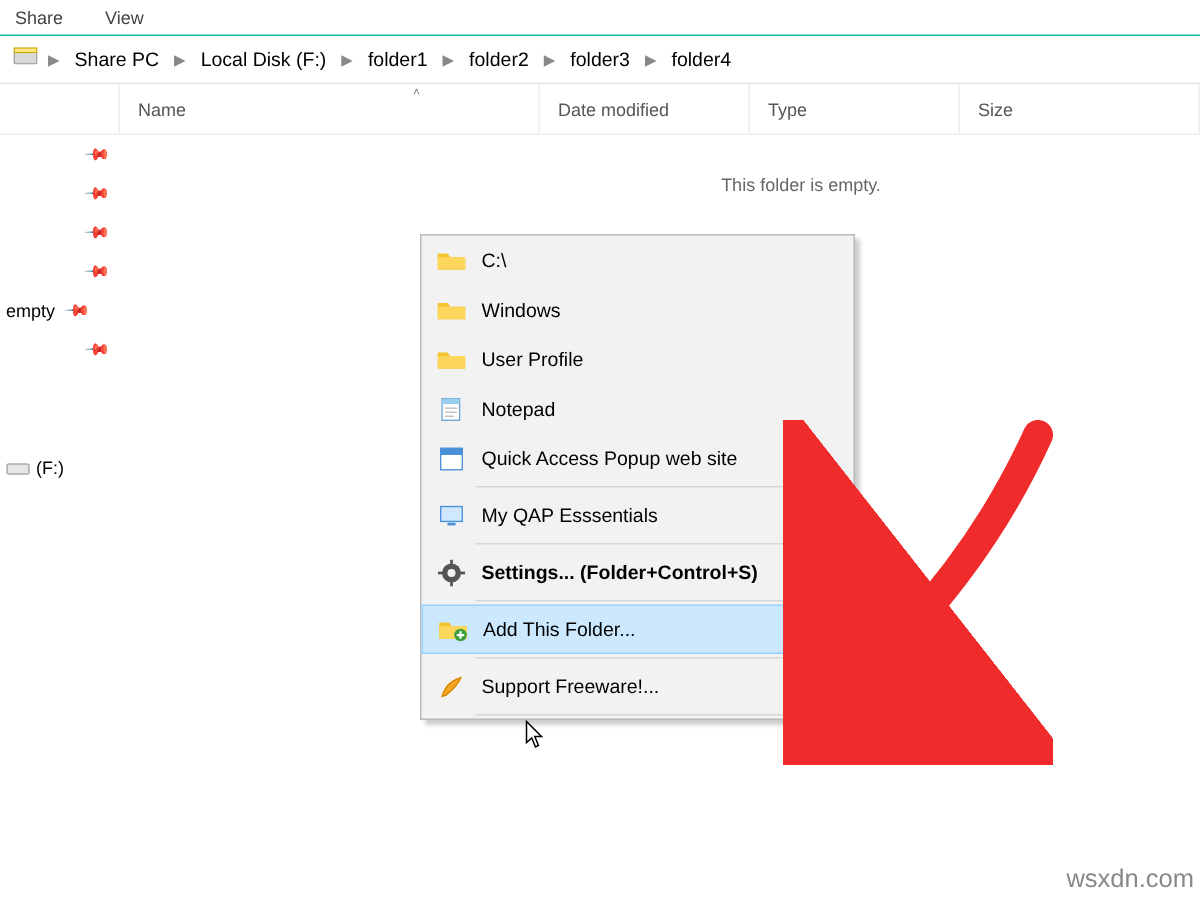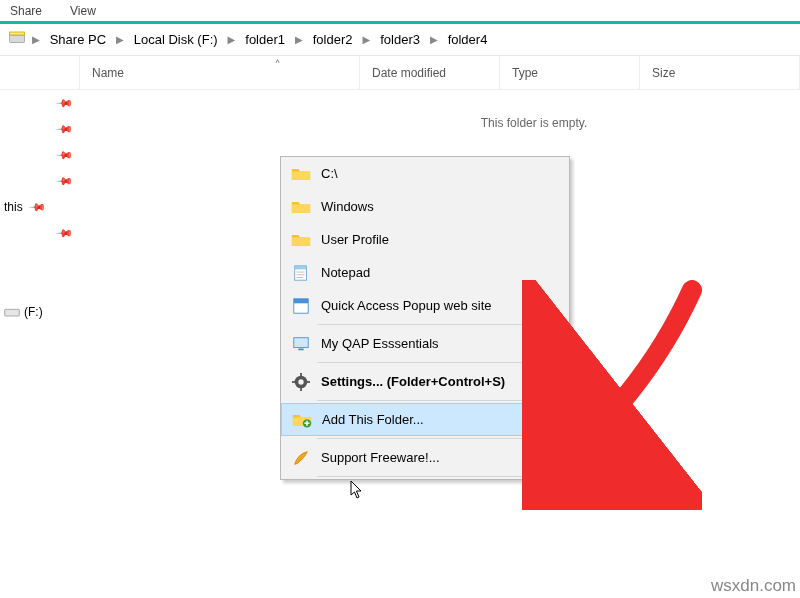--- a/index.html
+++ b/index.html
@@ -1,19 +1,19 @@
 <!DOCTYPE html>
 <html><head>
 <meta charset="utf-8">
 <style>
 * { margin: 0; padding: 0; box-sizing: border-box; }
 body { font-family: "Segoe UI", Tahoma, sans-serif; font-size: 12px; background: #fff; color: #000; width: 800px; height: 598px; overflow: hidden; position: relative; }
 
 
-.ribbon { height: 24px; display: flex; align-items: center; border-bottom: 3px solid #14b8a6; padding-left: 10px; gap: 28px; font-size: 12px; color: #444; }
+.ribbon { height: 24px; display: flex; align-items: center; border-bottom: 1px solid #14b8a6; padding-left: 10px; gap: 28px; font-size: 12px; color: #444; }
 .ribbon span { cursor: pointer; }
 
 
 .crumbbar { height: 32px; display: flex; align-items: center; padding: 0 8px; border-bottom: 1px solid #e5e5e5; gap: 4px; font-size: 13px; }
 .crumbbar .drive-icon svg { width: 18px; height: 18px; }
 .crumb { padding: 2px 4px; color: #000; cursor: pointer; }
 .chev { color: #888; font-size: 10px; padding: 0 2px; }
 
 
 .cols { height: 34px; display: flex; align-items: center; border-bottom: 1px solid #eee; }
@@ -107,21 +107,21 @@
   <div class="navitem">
       <span class="pin">📌</span>
     </div>
   <div class="navitem">
       <span class="pin">📌</span>
     </div>
   <div class="navitem">
       <span class="pin">📌</span>
     </div>
   <div class="navitem text">
-    <span>this</span>
+    <span>empty</span>
     <span class="pin">📌</span>
   </div>
   <div class="navitem">
       <span class="pin">📌</span>
     </div>
   <div class="navdrive">
     <svg viewBox="0 0 24 16">
         <rect x="1" y="4" width="22" height="10" rx="1" fill="#e6e6e6" stroke="#888"></rect>
       </svg>
     <span> (F:)</span>

